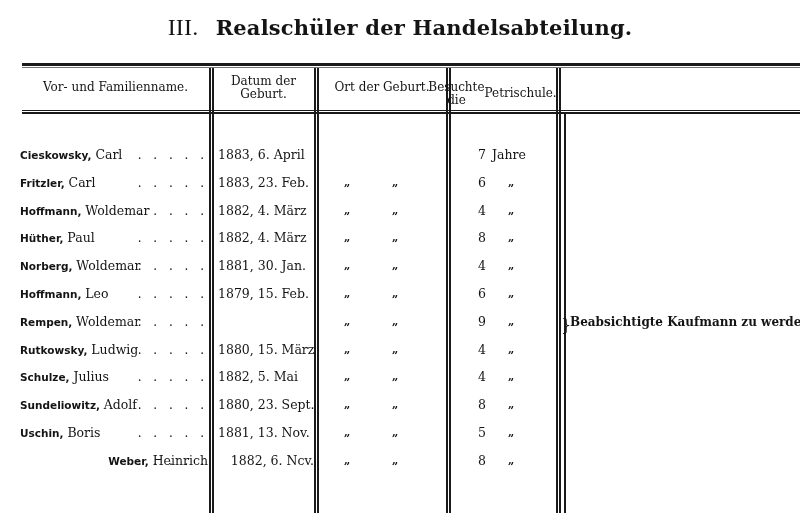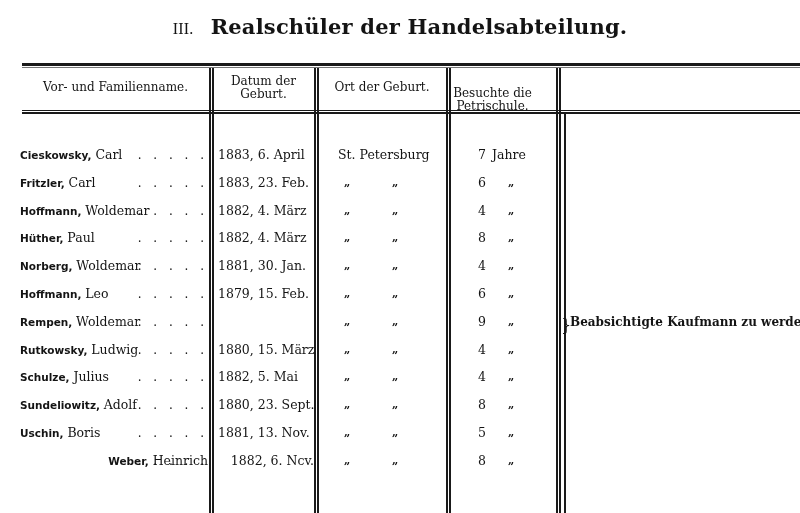--- a/index.html
+++ b/index.html
@@ -5,21 +5,21 @@
     html, body { margin: 0; padding: 0; background: #ffffff; }
     body {
       width: 800px; height: 513px; position: relative; overflow: hidden;
       color: #141414;
       font-family: "DejaVu Serif", "Liberation Serif", serif;
     }
     .title {
       position: absolute; left: 0; top: 14px; width: 800px;
       text-align: center; font-size: 22px; letter-spacing: 0.2px;
     }
-    .title .numeral { font-family: "Liberation Serif", serif; font-size: 16px; margin-right: 10px; }
+    .title .numeral { font-family: "Liberation Serif", serif; font-size: 24px; margin-right: 10px; }
     .title .main { font-family: "DejaVu Serif", serif; font-weight: bold; font-size: 21px; }
 
     .rule { position: absolute; background: #1a1a1a; }
     .vline { position: absolute; background: #1a1a1a; width: 1.5px; }
 
     .hdr {
       position: absolute; top: 66px; height: 43px;
       display: flex; align-items: center; justify-content: center;
       text-align: center; font-family: "DejaVu Serif", serif;
       font-size: 12px; line-height: 13px;
@@ -76,32 +76,29 @@
 <div class="hdr" style="left:22px; width:187px;">
   <span>Vor- und Familienname.</span>
 </div>
 <div class="hdr" style="left:213px; width:101px; flex-direction:column;">
   <span>Datum der</span>
   <span>Geburt.</span>
 </div>
 <div class="hdr" style="left:318px; width:128px;">
   <span>Ort der Geburt.</span>
 </div>
-<div class="hdr" style="left:450px; width:85px; flex-direction:column; padding-top:12px;">
+<div class="hdr" style="left:450px; width:85px; flex-direction:row; padding-top:6px;">
   <span>Besuchte die</span>
   <span>Petrischule.</span>
 </div>
 
 <div id="rows">
     <div class="row" style="top: 141px;">
       <div class="cell name"><span class="surname">Cieskowsky,</span> <span class="given">Carl</span><span class="dots">. . . . .</span></div>
       <div class="cell date">1883, 6. April</div>
-      <div class="cell ort">
-        <span class="full">St. Petersburg</span>
-      </div>
       <div class="cell years">
         <span class="num">7</span>
         <span class="unit">Jahre</span>
       </div>
     </div>
     <div class="row" style="top: 168.8px; padding-left: 17px;">
       <div class="cell name"><span class="surname">Fritzler,</span> <span class="given">Carl</span><span class="dots">. . . . .</span></div>
       <div class="cell date">1883, 23. Feb.</div>
       <div class="cell ort">
         <span class="ditto" style="left:24px">„</span>

